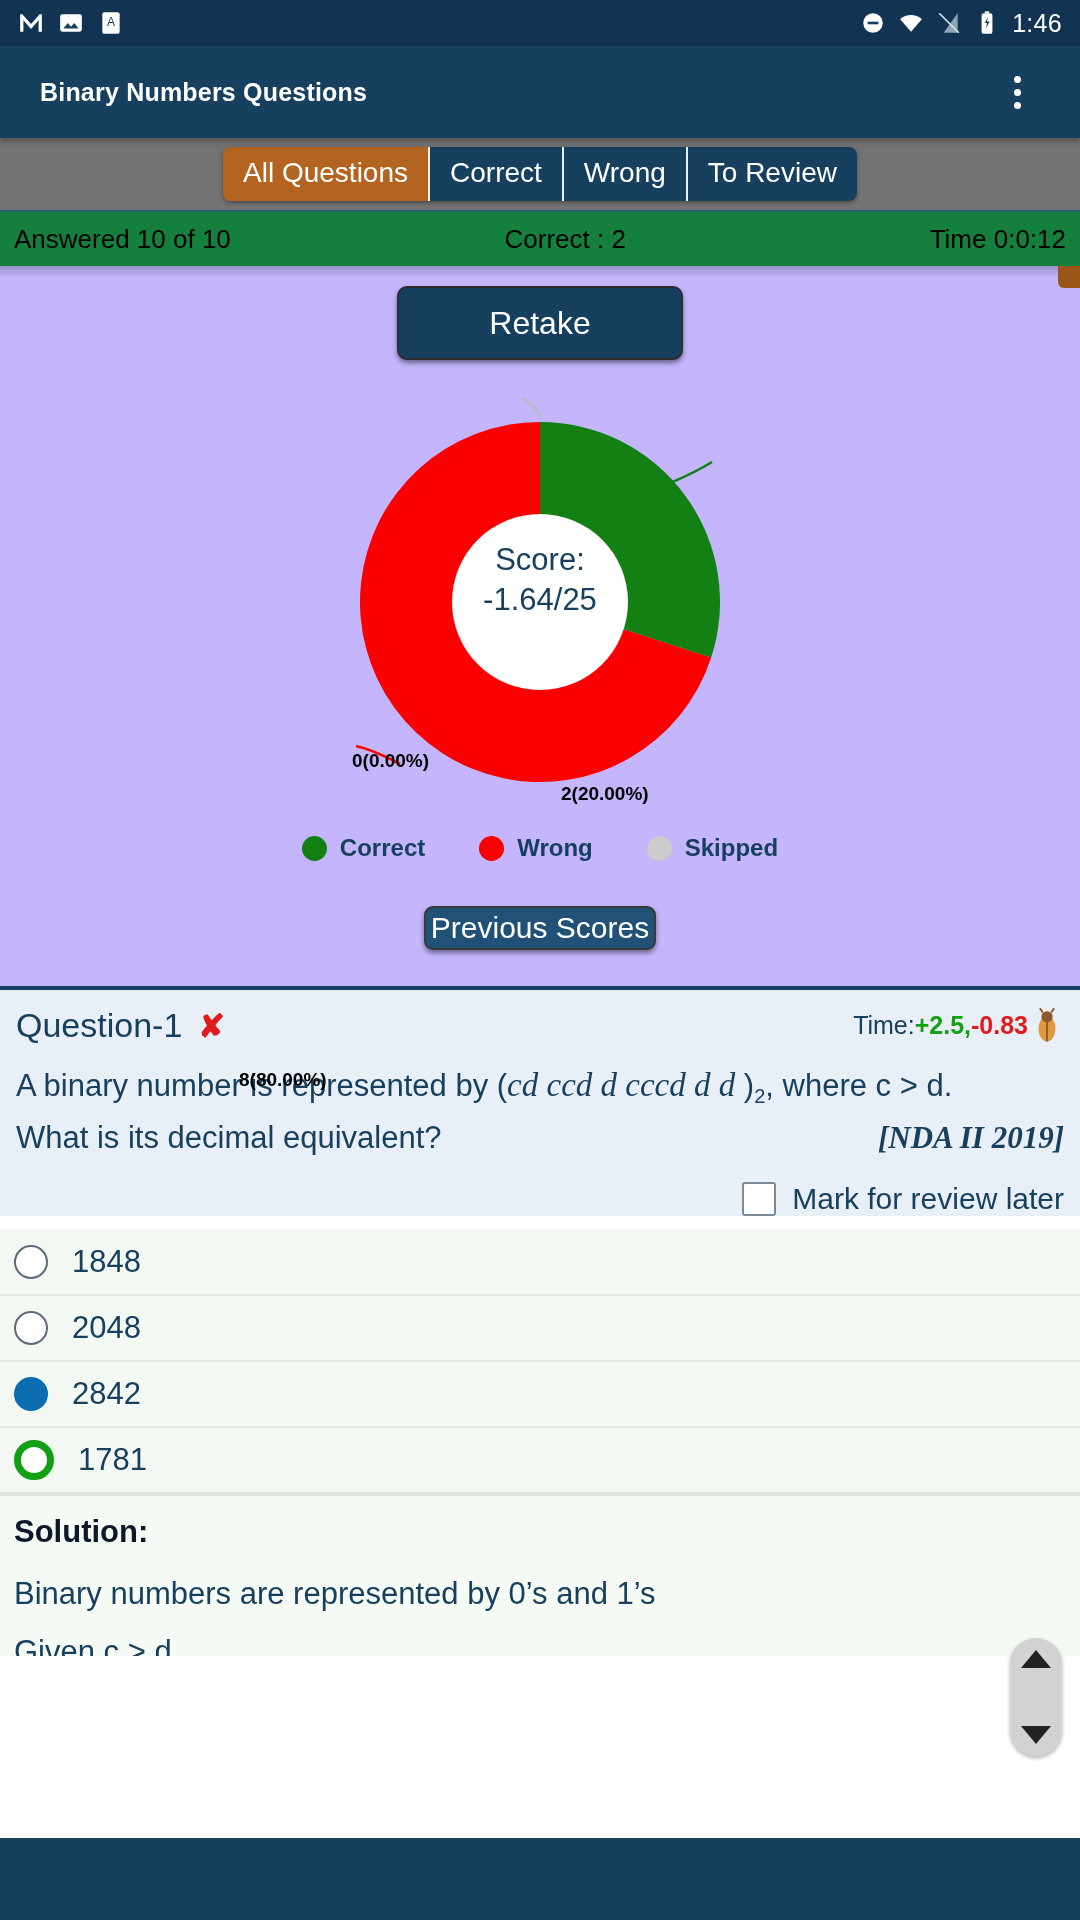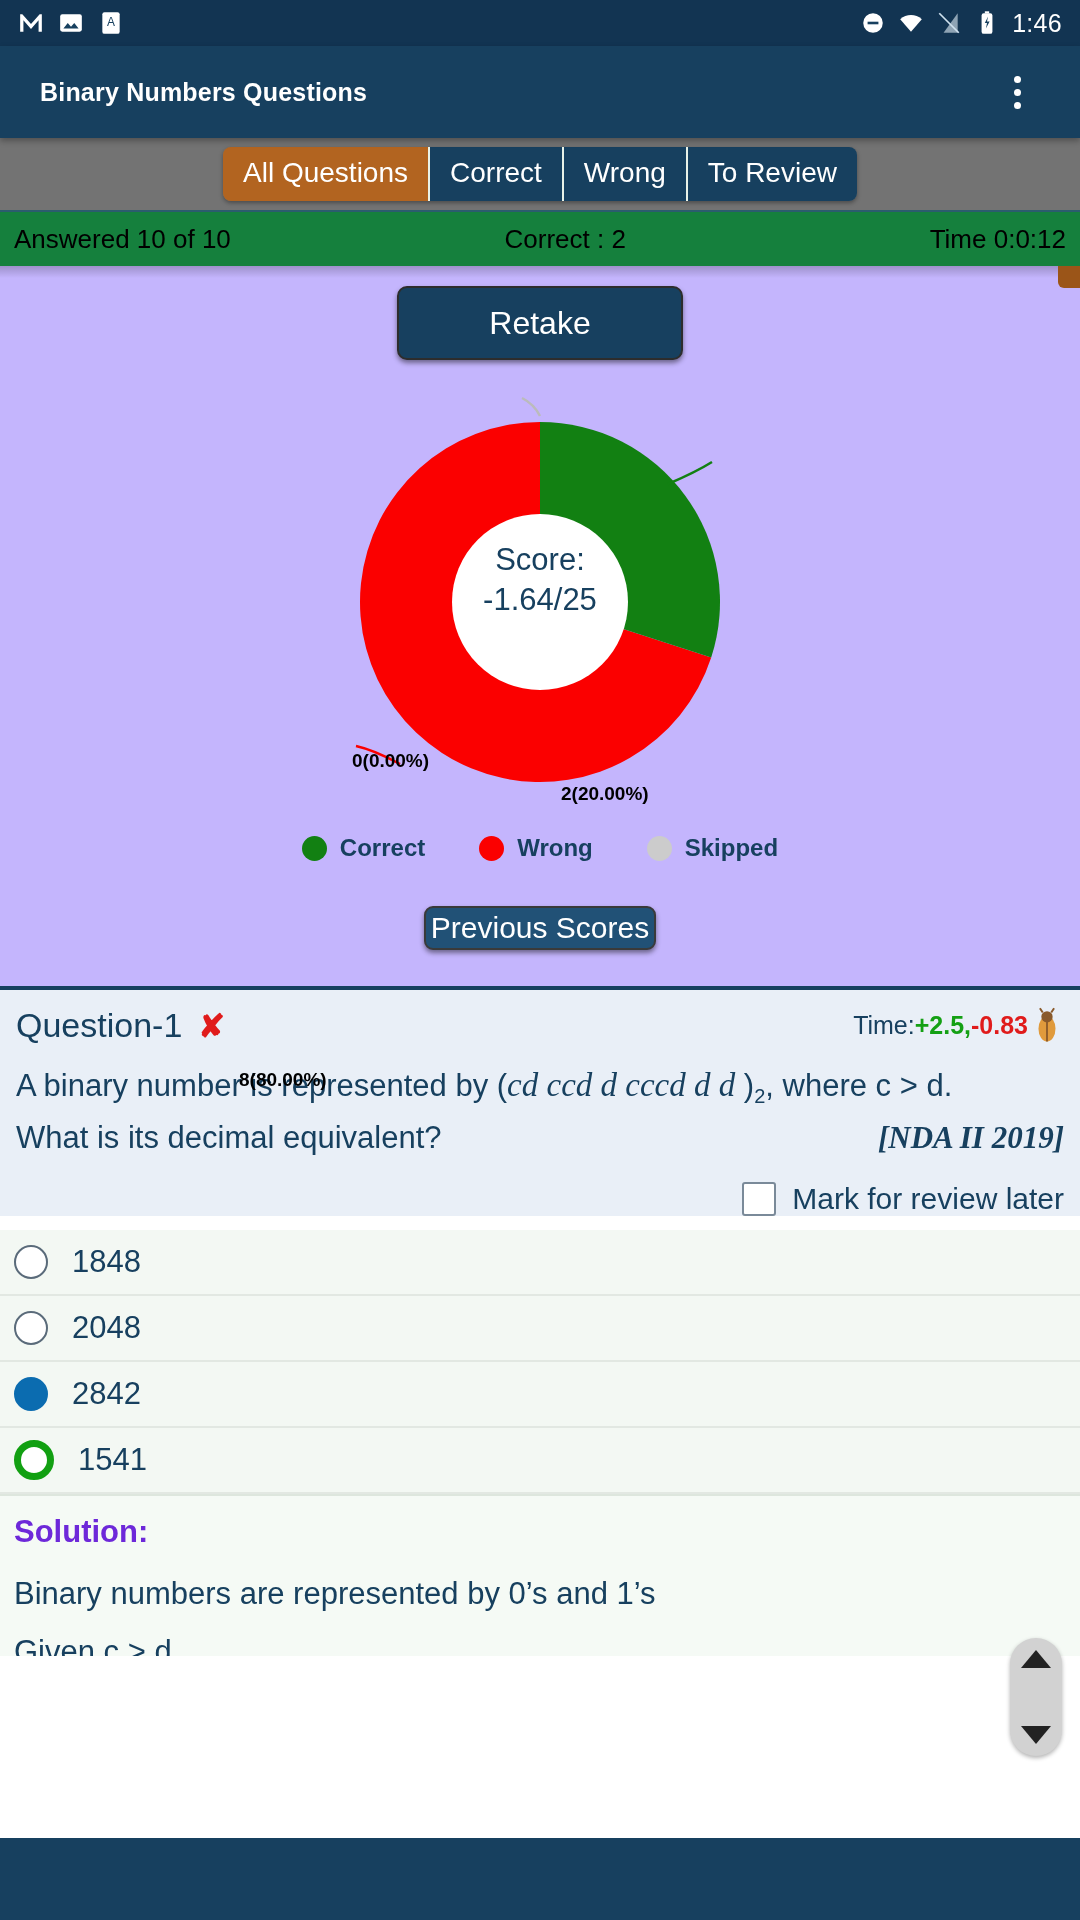--- a/index.html
+++ b/index.html
@@ -161,21 +161,21 @@
     height: 66px; padding-left: 14px;
     border-bottom: 2px solid #e2e8e2;
   }
   .radio { width: 34px; height: 34px; border-radius: 50%; border: 2px solid #5a6b7a; background: #ffffff; flex: 0 0 auto; }
   .radio.sel { background: #0b6cb0; border-color: #0b6cb0; }
   .radio.correct { border: 7px solid #12a012; background: #ffffff; width: 40px; height: 40px; }
   .opt-txt { font-size: 31px; color: #17405f; }
 
   
   .solution { background: #f5faf5; padding: 18px 14px 0; border-top: 2px solid #dde6dd; }
-  .sol-title { font-size: 31px; font-weight: 700; color: #6d28d9; }
+  .sol-title { font-size: 31px; font-weight: 700; color: #0f172a; }
   .sol-line { font-size: 31px; color: #17405f; margin-top: 26px; }
   .sol-clip { height: 22px; overflow: hidden; margin-top: 22px; }
   .sol-clip .sol-line { margin-top: 0; }
 
   .scrollthumb {
     position: absolute; right: 18px; top: 1372px;
     width: 52px; height: 118px; border-radius: 26px;
     background: #d2d2d2; box-shadow: 0 2px 4px rgba(0,0,0,.3);
     display: flex; flex-direction: column; align-items: center; justify-content: space-between;
     padding: 12px 0;
@@ -340,21 +340,21 @@
       <div class="opt">
         <span class="radio"></span>
         <span class="opt-txt">2048</span>
       </div>
       <div class="opt">
         <span class="radio sel"></span>
         <span class="opt-txt">2842</span>
       </div>
       <div class="opt">
         <span class="radio correct"></span>
-        <span class="opt-txt">1541</span>
+        <span class="opt-txt">1781</span>
       </div>
     </div>
 
     <div class="solution">
       <div class="sol-title">Solution:</div>
       <div class="sol-line">Binary numbers are represented by 0’s and 1’s</div>
       <div class="sol-clip">
         <div class="sol-line">Given  c &gt; d</div>
       </div>
     </div>

